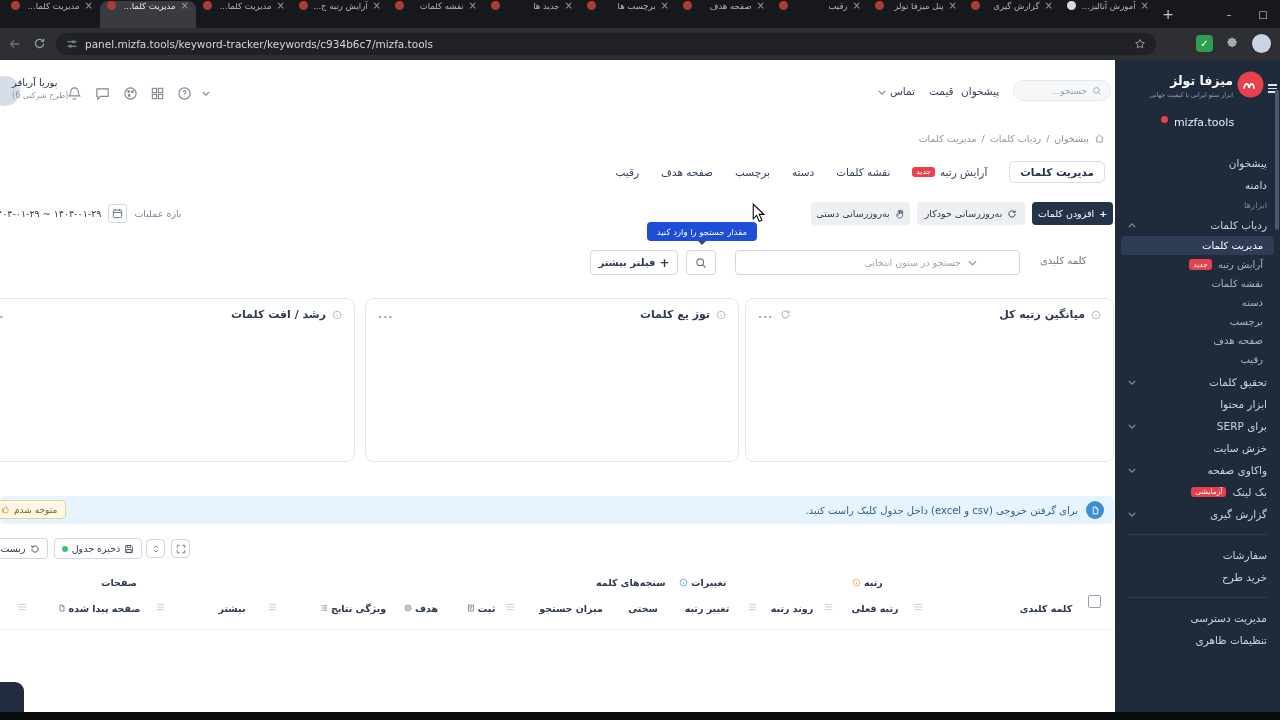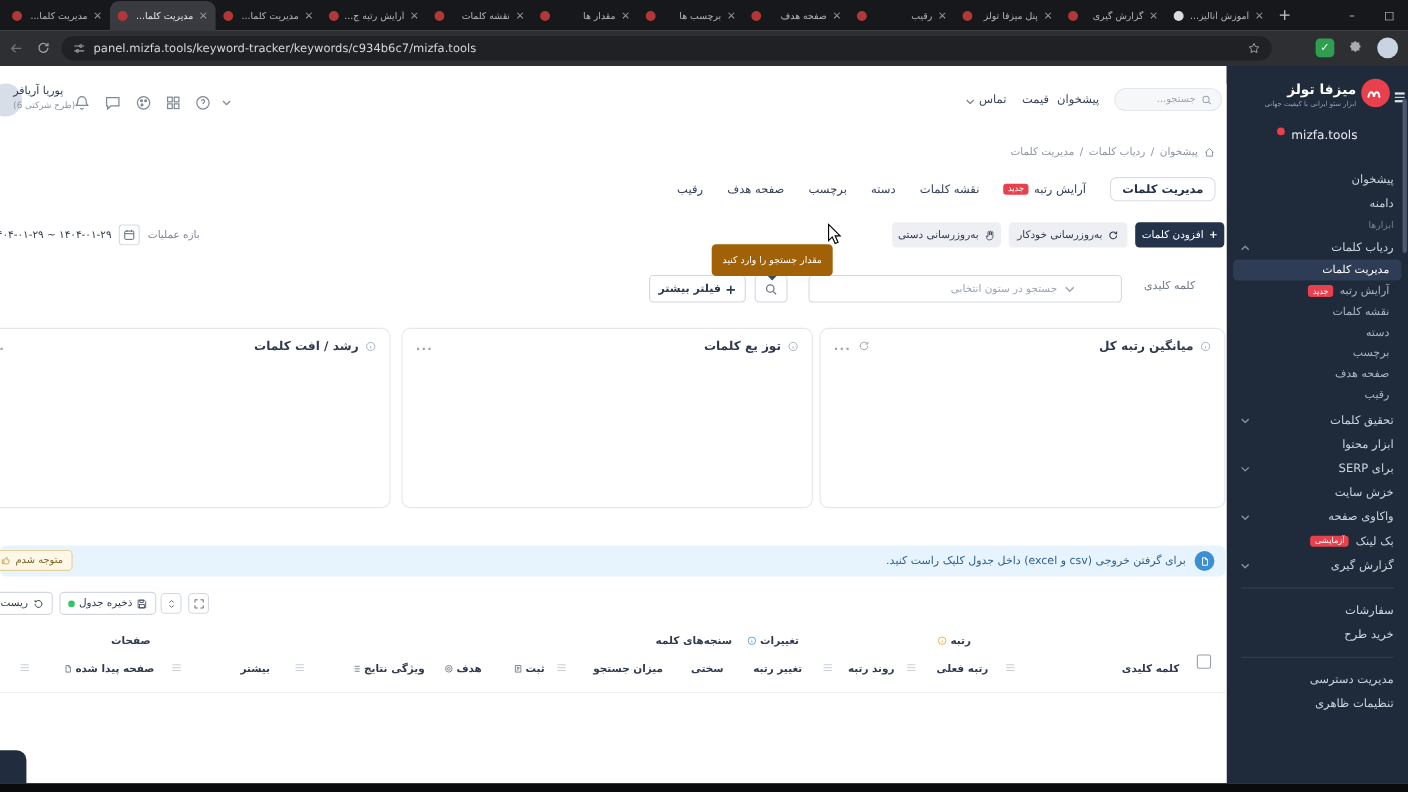--- a/index.html
+++ b/index.html
@@ -3,21 +3,21 @@
 <meta charset="utf-8">
 <style>
 *{margin:0;padding:0;box-sizing:border-box}
 html,body{width:1280px;height:720px}
 body{font-family:"DejaVu Sans","Liberation Sans",sans-serif;background:#0b0c0e;overflow:hidden}
 .screen{position:relative;width:1280px;height:720px;background:#fff;overflow:hidden}
 svg{display:block}
 .abs{position:absolute}
 
 .tabstrip{position:absolute;top:0;left:0;width:1280px;height:28px;background:#17181b;display:flex;align-items:flex-end;padding-left:4px}
-.tab{width:96px;height:27px;display:flex;align-items:center;gap:5px;padding:0 7px;font-size:8.5px;color:#b3b7bc;border-radius:8px 8px 0 0;flex:none;overflow:hidden}
+.tab{width:96px;height:27px;display:flex;align-items:flex-start;gap:5px;padding:0 7px;font-size:8.5px;color:#b3b7bc;border-radius:8px 8px 0 0;flex:none;overflow:hidden}
 .tab.active{background:#3a3b40;color:#e6e8ea}
 .favicon{width:9px;height:9px;border-radius:50%;background:#b23737;flex:none}
 .favicon.alt{background:#d9dbde}
 .tab-title{flex:1;overflow:hidden;white-space:nowrap;direction:rtl}
 .tab-close{flex:none;font-size:10px;color:#9b9fa5;line-height:1}
 .newtab{width:24px;height:24px;display:flex;align-items:center;justify-content:center;color:#c0c4c8;font-size:14px;margin-bottom:2px}
 .winctl{position:absolute;right:0;top:0;height:28px;display:flex}
 .winctl span{width:34px;height:28px;display:flex;align-items:center;justify-content:center;color:#c8ccd0;font-size:10px}
 .toolbar{position:absolute;top:28px;left:0;width:1280px;height:48px;background:#2e2f33}
 .tbicon{position:absolute;top:9px;color:#9aa0a6}
@@ -45,21 +45,21 @@
 .hicon{position:absolute;top:26px;color:#7e8997}
 .crumb{position:absolute;right:10px;top:73px;display:flex;direction:rtl;align-items:center;gap:5px;font-size:9.5px;color:#8b94a2}
 .ptabs{position:absolute;right:10px;top:101px;display:flex;direction:rtl;align-items:center;gap:22px;font-size:10.5px;color:#33405a}
 .ptab{display:flex;align-items:center;gap:5px;direction:rtl;white-space:nowrap}
 .ptab.active{border:1px solid #d9dde3;border-radius:6px;padding:4px 10px;font-weight:bold;color:#22304a}
 .card{position:absolute;top:238px;height:164px;border:1px solid #e4e7ec;border-radius:8px;background:#fff}
 .card-head{display:flex;align-items:center;direction:rtl;gap:6px;padding:9px 12px;color:#2e3a4e}
 .card-title{font-size:11px;font-weight:bold;white-space:nowrap}
 .dots{color:#9aa4b0;font-size:11px;font-weight:bold;letter-spacing:1px;line-height:1}
 .infobar{position:absolute;left:0;top:436px;width:1114px;height:28px;background:#e8f4fd;border-radius:6px;display:flex;direction:rtl;align-items:center;gap:8px;padding:0 10px}
-.tooltip{position:absolute;left:647px;top:162px;width:110px;height:29px;background:#a16207;border-radius:4px;color:#fff;font-size:8.5px;display:flex;align-items:center;justify-content:center;z-index:5;white-space:nowrap}
+.tooltip{position:absolute;left:647px;top:162px;width:110px;height:19px;background:#1d4ed8;border-radius:4px;color:#fff;font-size:8.5px;display:flex;align-items:center;justify-content:center;z-index:5;white-space:nowrap}
 .tooltip:after{content:"";position:absolute;bottom:-4px;left:50%;margin-left:-4px;border:4px solid transparent;border-top-color:#414855;border-bottom:none}
 .thead{position:absolute;left:0;top:514px;width:1114px;height:56px;border-bottom:1px solid #eef0f3}
 .thgrp{position:absolute;top:3px;display:flex;direction:rtl;align-items:center;gap:3px;font-size:9.5px;font-weight:bold;color:#2e3a4e;white-space:nowrap}
 .thcell{position:absolute;top:25px;height:18px;display:flex;align-items:center;justify-content:center;gap:3px;direction:rtl;font-size:9.5px;font-weight:bold;color:#2e3a4e;white-space:nowrap}
 .handle{position:absolute;top:29px;color:#c6ccd4}
 input{border:none;outline:none;background:transparent;font-family:inherit}
 input::placeholder{color:#9aa3af}
 .bottomstrip{position:absolute;top:712px;left:0;width:1280px;height:8px;background:#0a0b0d}
 </style>
 </head>
@@ -88,21 +88,21 @@
         <span class="tab-title">آرایش رتبه ج...</span>
         <span class="tab-close">×</span>
       </div>
     <div class="tab">
         <span class="favicon"></span>
         <span class="tab-title">نقشه کلمات</span>
         <span class="tab-close">×</span>
       </div>
     <div class="tab">
         <span class="favicon"></span>
-        <span class="tab-title">مقدار ها</span>
+        <span class="tab-title">جدید ها</span>
         <span class="tab-close">×</span>
       </div>
     <div class="tab">
         <span class="favicon"></span>
         <span class="tab-title">برچسب ها</span>
         <span class="tab-close">×</span>
       </div>
     <div class="tab">
         <span class="favicon"></span>
         <span class="tab-title">صفحه هدف</span>

